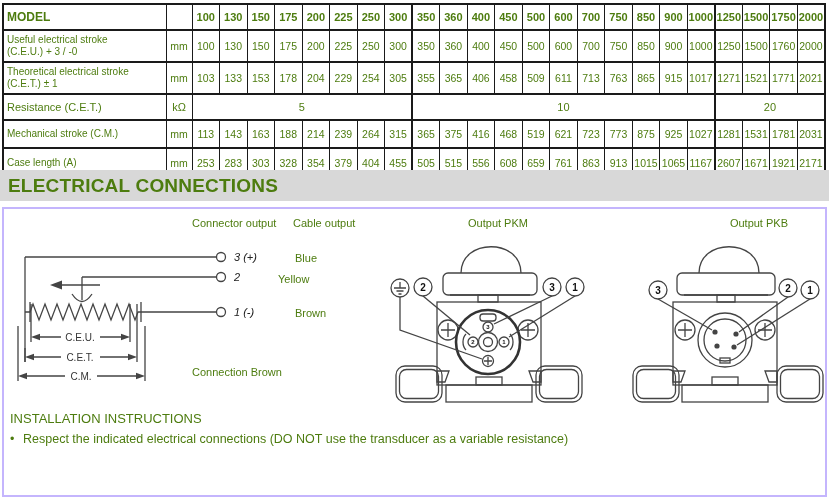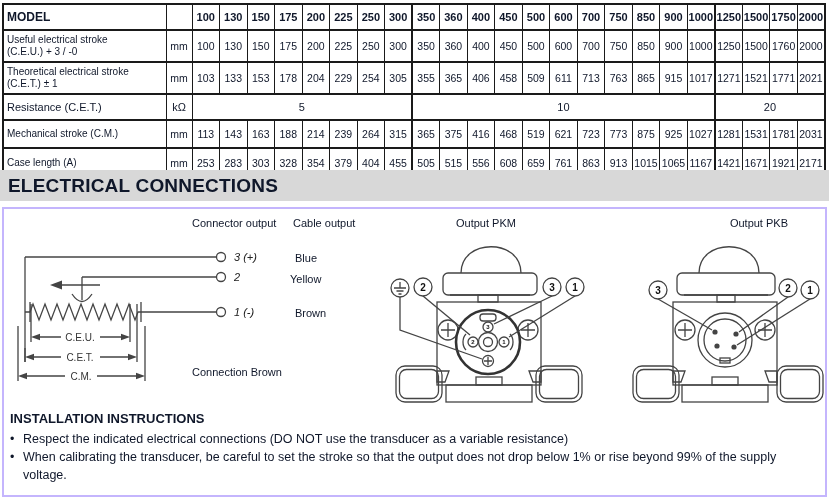--- a/index.html
+++ b/index.html
@@ -1,17 +1,17 @@
 <!DOCTYPE html>
 <html><head>
 <meta charset="utf-8">
 <style>
   html,body{margin:0;padding:0;background:#fff;}
   .page{position:relative;width:829px;height:501px;background:#ffffff;
-        font-family:"Liberation Sans","DejaVu Sans",sans-serif;color:#0f172a;overflow:hidden;}
+        font-family:"Liberation Sans","DejaVu Sans",sans-serif;color:#4d7c0f;overflow:hidden;}
 
   
   table.spec{position:absolute;top:3px;left:2px;width:824px;border-collapse:collapse;
              table-layout:fixed;border:2px solid #1a1a1a;}
   table.spec th,table.spec td{border:1px solid #1a1a1a;border-top-width:2px;border-bottom-width:2px;
              text-align:center;vertical-align:middle;white-space:nowrap;padding:0;}
   table.spec .lbl{text-align:left;padding:1px 3px;font-size:10px;line-height:1.18;white-space:normal;}
   table.spec col.c-lbl{width:163px;} table.spec col.c-unit{width:26px;}
   table.spec thead th{height:22px;font-size:11px;font-weight:bold;}
   table.spec thead .lbl{font-size:12px;}
@@ -35,21 +35,21 @@
   .stroke{stroke:#444;stroke-width:1.3;fill:none;}
   .thick{stroke:#333;stroke-width:2.6;fill:none;}
   .fillb{fill:#444;stroke:none;}
   text.dim{font:10px "Liberation Sans",sans-serif;fill:#333;}
   text.pin{font:italic 11px "Liberation Sans",sans-serif;fill:#222;}
   text.callout{font:bold 10px "Liberation Sans",sans-serif;fill:#111;}
   text.tinypin{font:bold 6px "Liberation Sans",sans-serif;fill:#111;}
 
   
   .instructions{position:absolute;left:6px;top:202px;width:808px;}
-  .instructions h2{margin:0 0 4px 0;font-size:13px;font-weight:bold;}
+  .instructions h2{margin:0 0 4px 0;font-size:13px;font-weight:normal;}
   .instructions .li{font-size:12.5px;line-height:18px;padding-left:13px;text-indent:-13px;}
   .instructions .b{display:inline-block;width:13px;text-indent:0;}
 </style>
 </head>
 <body>
 
 <div class="page">
 
   <table class="spec">
     <colgroup>
@@ -224,41 +224,41 @@
           <td>515</td>
           <td>556</td>
           <td>608</td>
           <td>659</td>
           <td>761</td>
           <td>863</td>
           <td>913</td>
           <td>1015</td>
           <td>1065</td>
           <td>1167</td>
-          <td class="hv">1421</td>
+          <td class="hv">2607</td>
           <td>1671</td>
           <td>1921</td>
           <td>2171</td>
         </tr>
       </tbody>
   </table>
 
   <div class="sectionbar">
     <h1>ELECTRICAL CONNECTIONS</h1>
   </div>
 
   <div class="box">
 
     <span class="lab" style="left:188px;top:8px;">Connector output</span>
     <span class="lab" style="left:289px;top:8px;">Cable output</span>
-    <span class="lab" style="left:452px;top:8px;width:84px;text-align:left;">Output PKM</span>
+    <span class="lab" style="left:452px;top:8px;width:84px;text-align:center;">Output PKM</span>
     <span class="lab" style="left:700px;top:8px;width:84px;text-align:right;">Output PKB</span>
 
     <span class="lab" style="left:291px;top:43px;">Blue</span>
-    <span class="lab" style="left:286px;top:64px;">Yellow</span>
+    <span class="lab" style="left:274px;top:64px;">Yellow</span>
     <span class="lab" style="left:291px;top:98px;">Brown</span>
     <span class="lab" style="left:188px;top:157px;">Connection Brown</span>
 
     <svg style="left:0;top:21px;" width="300" height="168" viewBox="0 0 300 168">
 
       <path class="stroke" d="M21,27 H212"></path>
       <path class="stroke" d="M21,27 V132"></path>
       <path class="stroke" d="M78,47 H212"></path>
       <circle class="stroke" cx="217" cy="27" r="4.5" fill="#fff"></circle>
       <circle class="stroke" cx="217" cy="47" r="4.5" fill="#fff"></circle>
@@ -398,16 +398,15 @@
         <rect class="stroke" x="150.5" y="139.5" width="39" height="29" rx="7"></rect>
         <path class="stroke" d="M43,141 L55,141 L51,152 L43,152 Z M147,141 L135,141 L139,152 L147,152 Z"></path>
         <rect class="stroke" x="52" y="155" width="86" height="17"></rect>
         <rect class="stroke" x="82" y="147" width="26" height="8"></rect>
       </g>
     </svg>
 
     <div class="instructions">
       <h2>INSTALLATION INSTRUCTIONS</h2>
       <div class="li"><span class="b">•</span><span>Respect the indicated electrical connections (DO NOT use the transducer as a variable resistance)</span></div>
-      <div class="li"><span class="b">•</span><span>When calibrating the transducer, be careful to set the stroke so that the output does not drop below 1% or rise beyond 99% of the supply voltage.</span></div>
     </div>
   </div>
 </div>
 
 </body></html>

